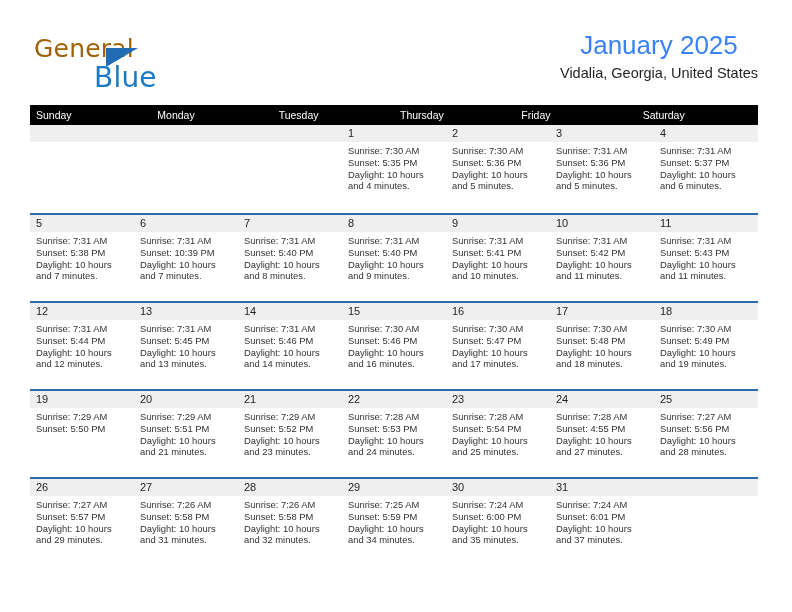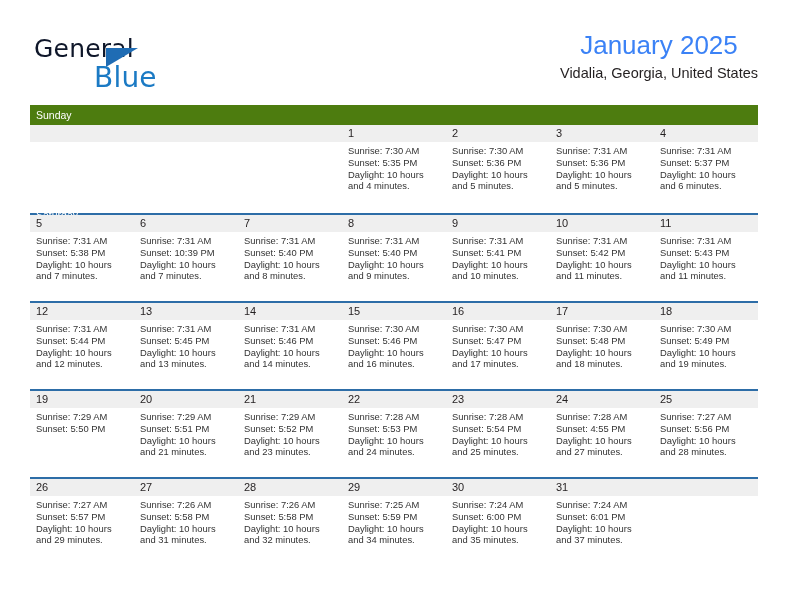--- a/index.html
+++ b/index.html
@@ -35,21 +35,21 @@
     top: 6px;
     width: 220px;
     height: 56px;
   }
   .logo-general {
     position: absolute;
     left: 0;
     top: 0;
     font-size: 25px;
     letter-spacing: 0.2px;
-    color: #0f172a;
+    color: #a16207;
     font-family: "DejaVu Sans", sans-serif;
     font-weight: 400;
   }
   .logo-tri {
     position: absolute;
     left: 72px;
     top: 14px;
     width: 0;
     height: 0;
     border-left: 32px solid #1f6cb4;
@@ -87,23 +87,22 @@
 
   
   .calendar {
     position: absolute;
     left: 30px;
     top: 105px;
     width: 728px;
   }
   .dow-row {
     display: flex;
-    background: #4d7c0f;
+    background: #000000;
     height: 20px;
-    flex-direction: column;
   }
   .dow {
     flex: 1 1 0;
     color: #ffffff;
     font-size: 10.5px;
     line-height: 20px;
     padding-left: 6px;
     box-sizing: border-box;
     white-space: nowrap;
   }

